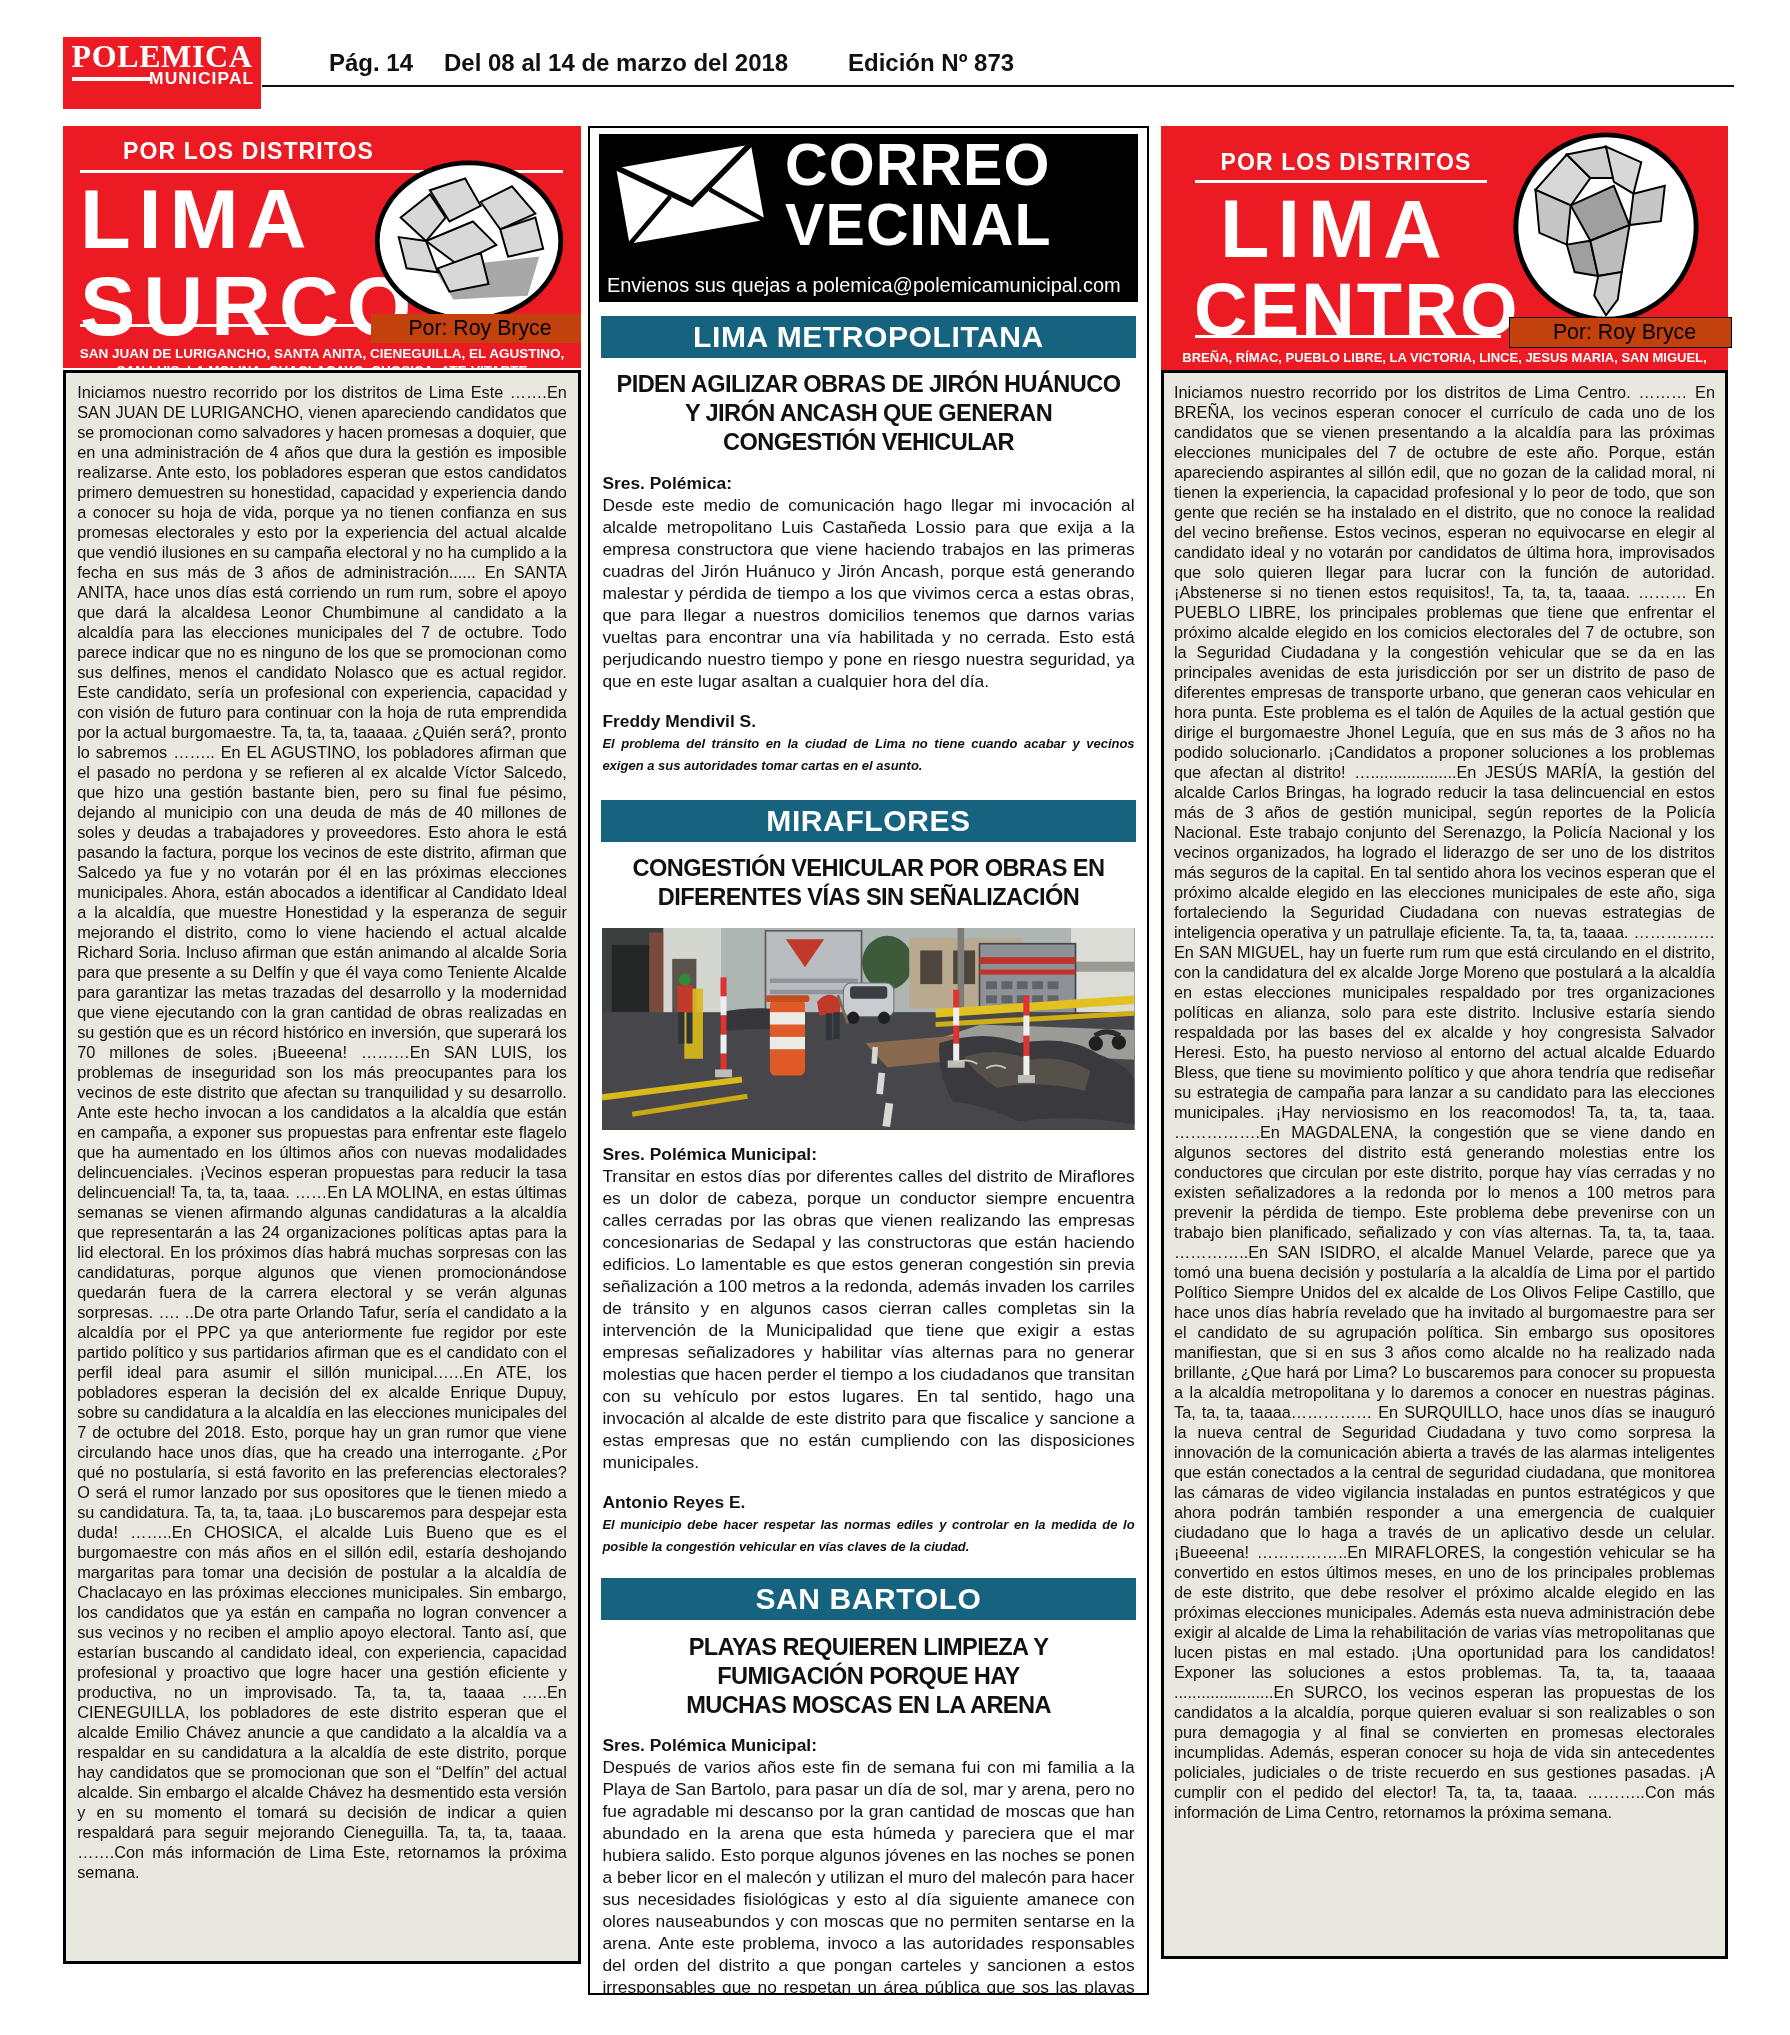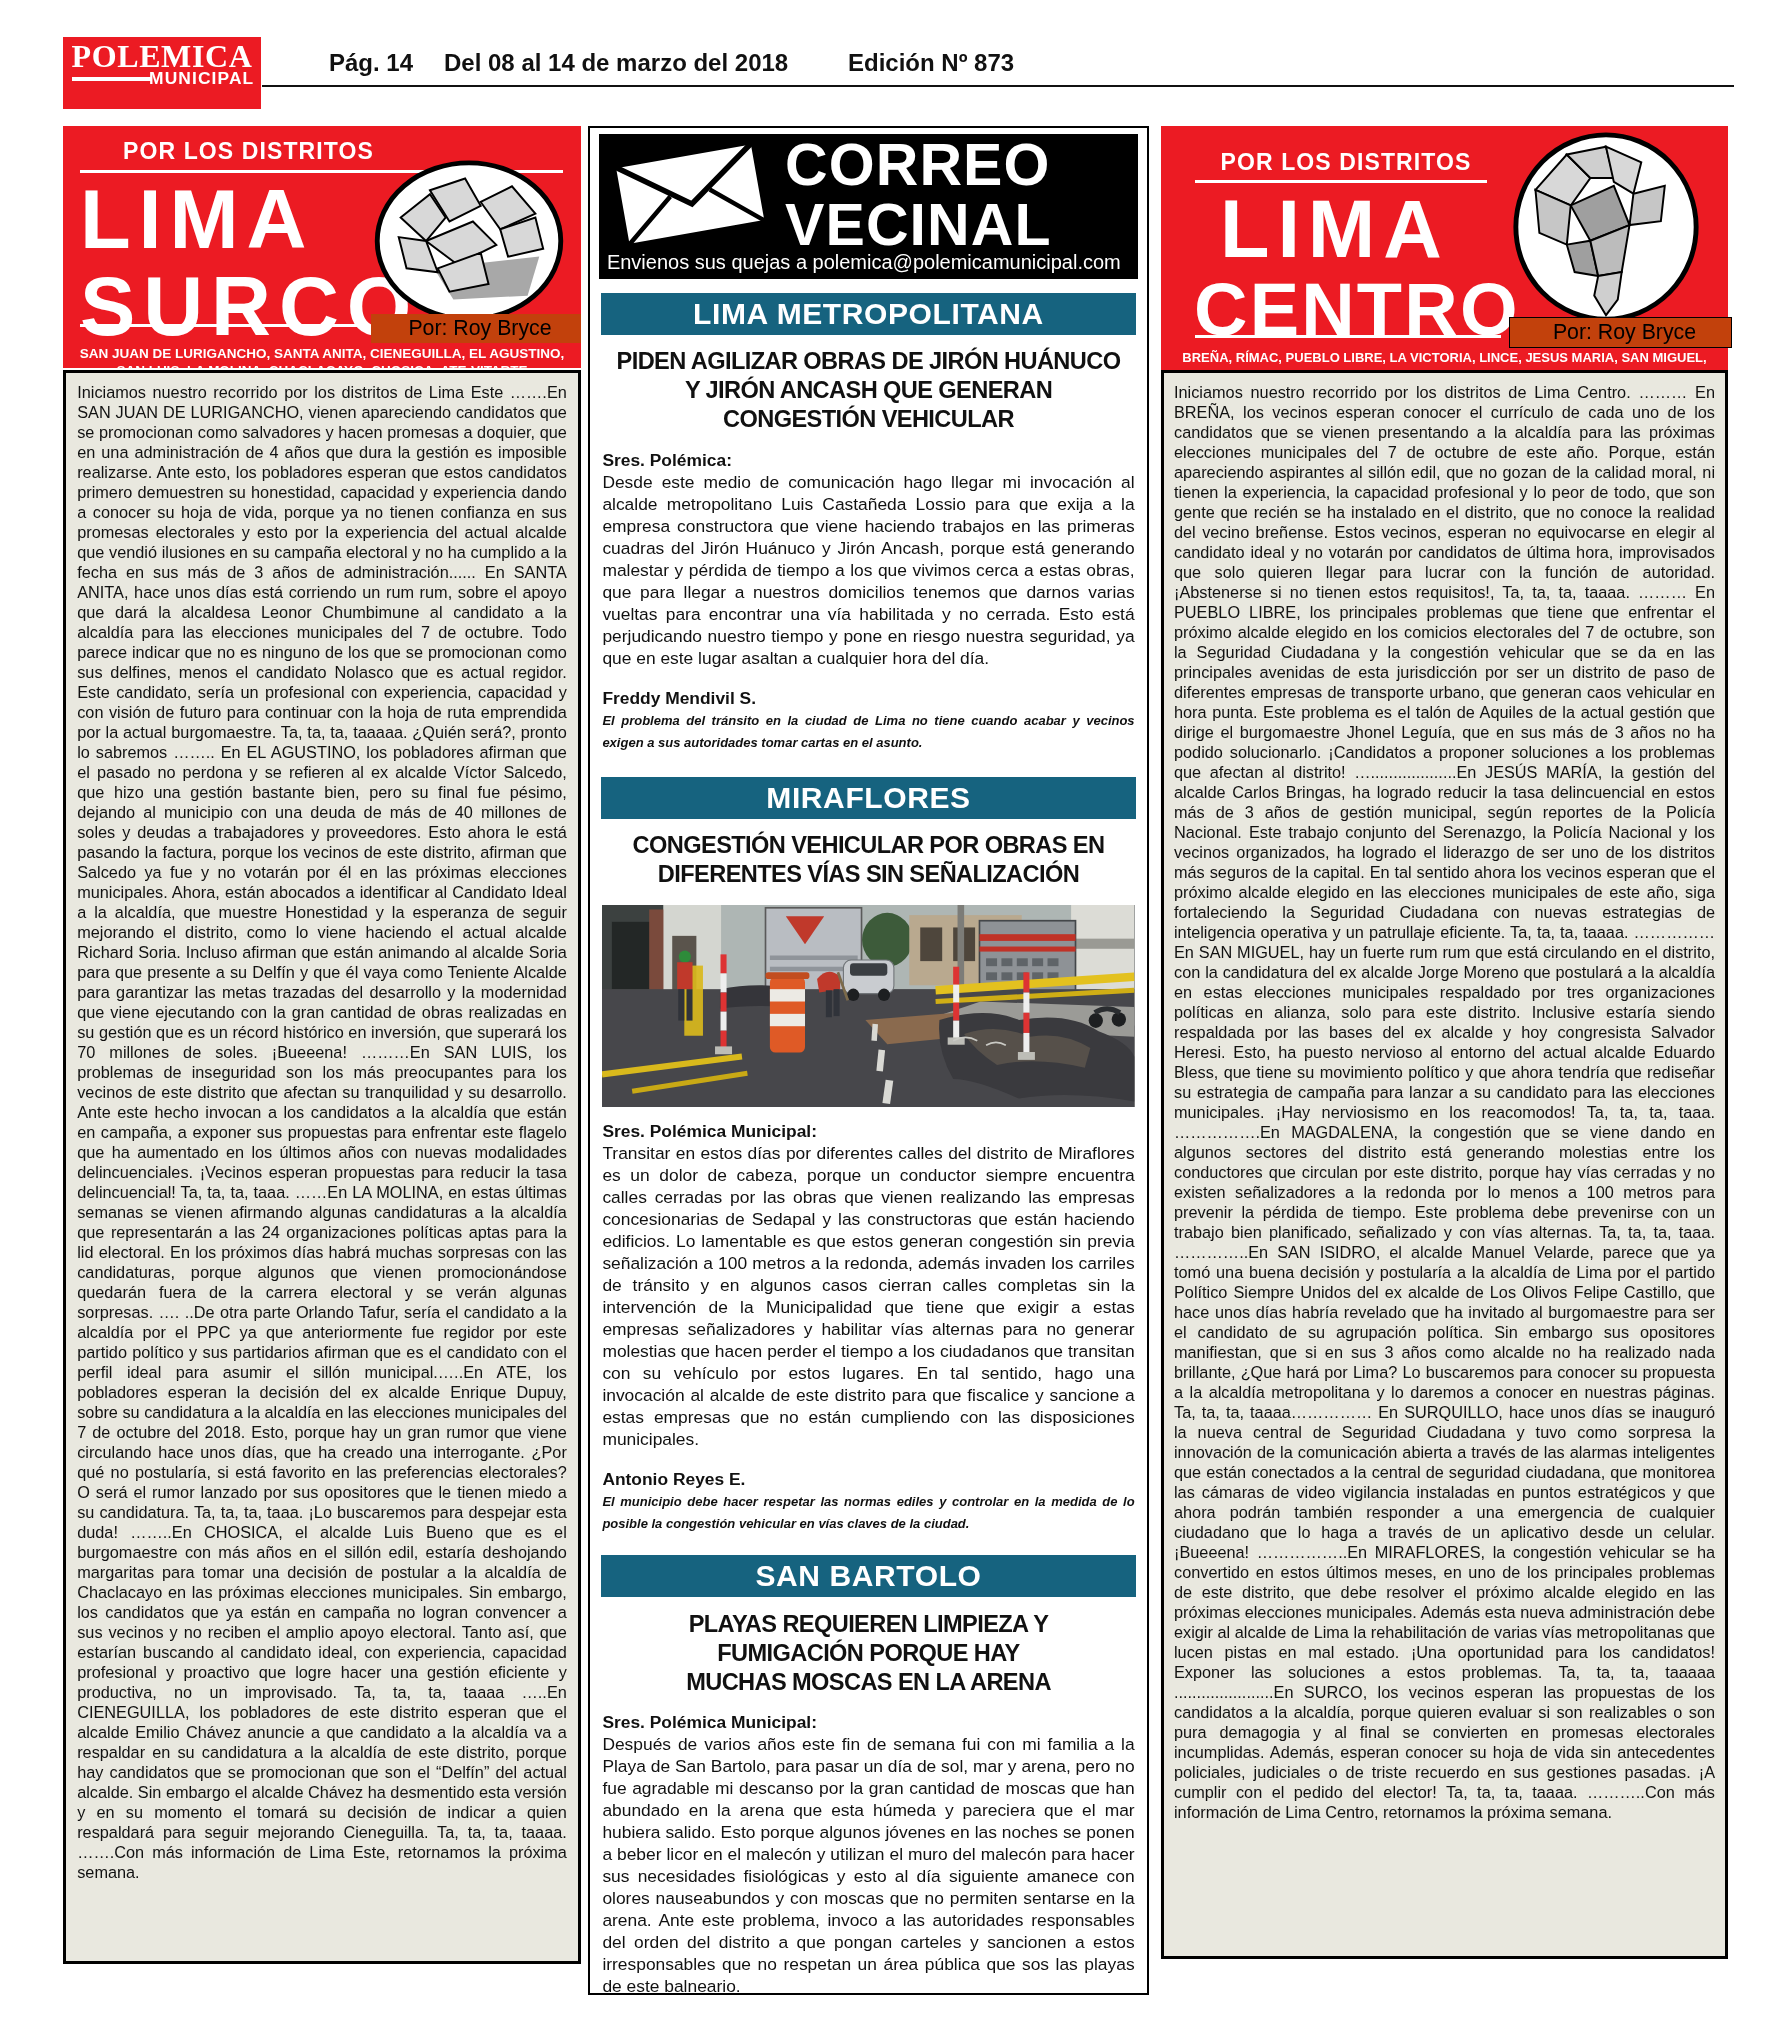--- a/index.html
+++ b/index.html
@@ -28,21 +28,21 @@
 
   
   .paper{background:var(--paper);border:3.4px solid #000;box-sizing:border-box;
     padding:9px 11.2px;overflow:hidden;}
   .bodytext{font-size:16.3px;line-height:20px;text-align:justify;hyphens:auto;}
   .bodytext b{font-weight:normal;}
 
   
   .mid{left:588px;top:126px;width:561px;height:1869px;border:2.8px solid #000;background:#fff;
     box-sizing:border-box;padding:4.5px 7.9px;overflow:hidden;}
-  .banner{position:relative;height:145px;background:#000;margin:1.1px 1.1px 0;padding-left:36px;}
+  .banner{position:relative;height:168px;background:#000;margin:1.1px 1.1px 0;padding-left:36px;}
   .banner-title{position:absolute;left:186px;color:#fff;font-weight:bold;font-size:59px;line-height:1;letter-spacing:1.1px;}
   .banner-sub{position:absolute;left:7.9px;bottom:4.5px;width:calc(100% - 15.7px);color:#fff;font-size:20px;}
   .envelope{position:absolute;left:2.2px;top:3.4px;}
   .bar{margin:14.6px 3.4px 0;height:42px;background:var(--teal);color:#fff;font-weight:bold;font-size:30px;
     display:flex;align-items:center;justify-content:center;letter-spacing:0.6px;}
   .headline{margin:12.3px 15.7px 0;text-align:center;font-weight:bold;font-size:23.6px;line-height:29px;letter-spacing:-0.6px;}
   .letter{margin:14.6px 4.5px 0;font-size:17.4px;line-height:22px;text-align:justify;hyphens:auto;}
   .salutation{font-weight:bold;}
   .sig{margin:19px 4.5px 0;font-weight:bold;font-size:17.4px;}
   .note{margin:1.1px 4.5px 0;font-weight:bold;font-style:italic;font-size:13px;line-height:22px;text-align:justify;}

